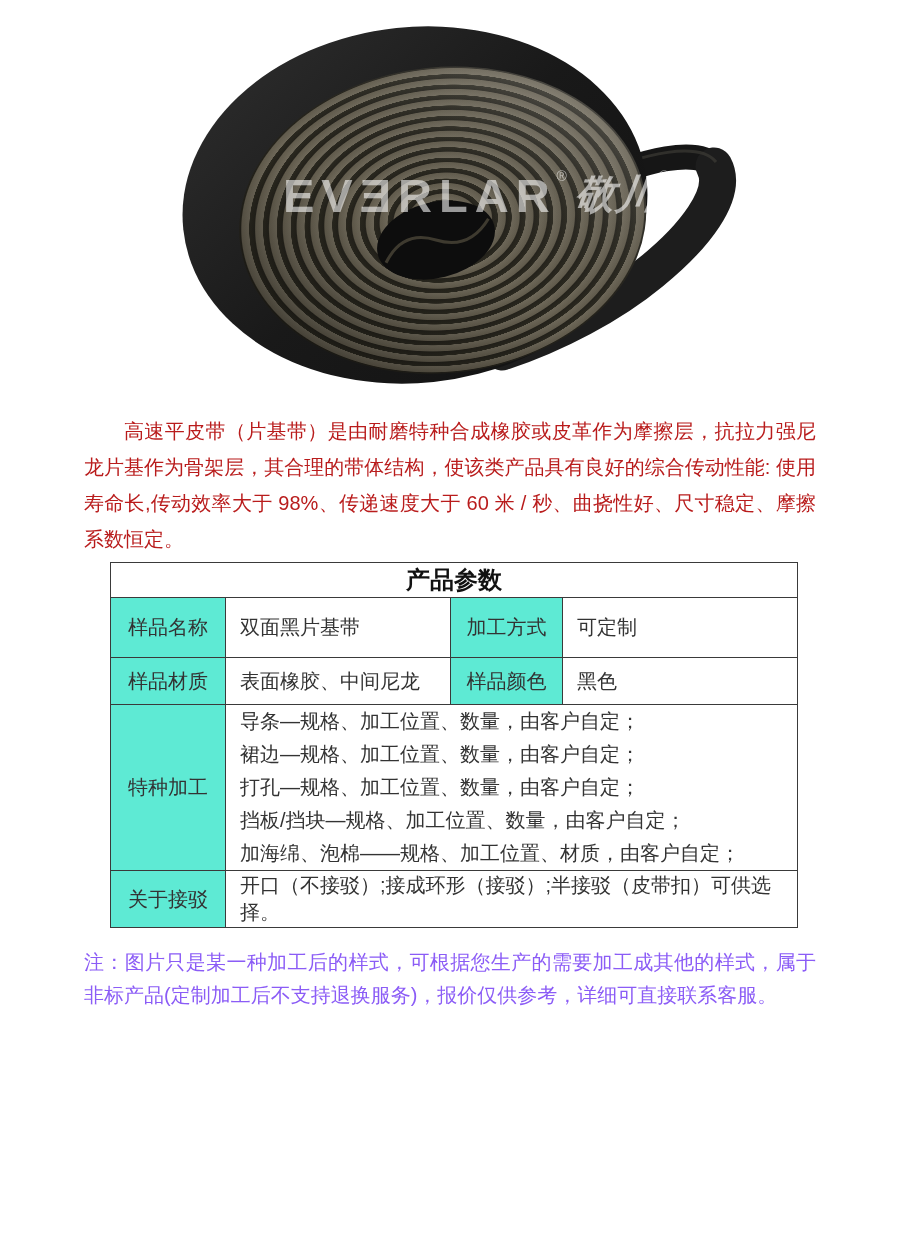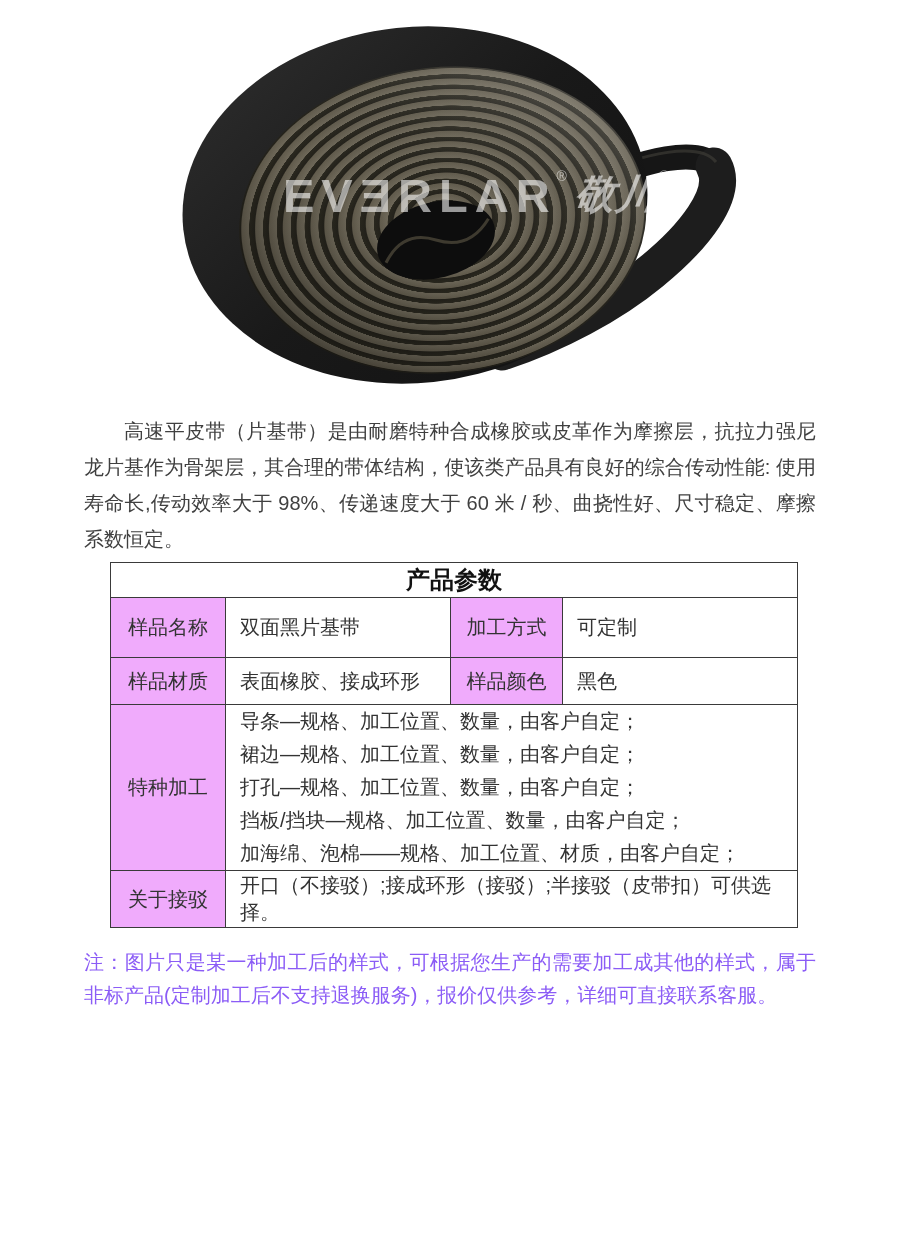--- a/index.html
+++ b/index.html
@@ -50,21 +50,21 @@
     letter-spacing: 2px;
     transform: skewX(-8deg);
   }
 
   
   .intro {
     padding: 8px 84px 0 84px;
     font-size: 20px;
     line-height: 36px;
     text-align: justify;
-    color: #404040;
+    color: #b91c1c;
   }
   .intro p { margin: 0; text-indent: 2em; }
 
   
   table.spec {
     border-collapse: collapse;
     table-layout: fixed;
     width: 687px;
     margin: 5px 0 0 110px;
   }
@@ -77,21 +77,21 @@
   }
   tr.r-title th {
     height: 33px;
     font-size: 24px;
     font-weight: 700;
     color: #111;
     text-align: center;
     background: #fff;
   }
   td.lbl {
-    background: #f0abfc;
+    background: #5eead4;
     text-align: center;
     color: #3b3b3b;
   }
   td.val {
     background: #fff;
     text-align: left;
     padding-left: 14px;
     color: #222;
     margin-left: 8px;
   }
@@ -180,21 +180,21 @@
       <th colspan="4">产品参数</th>
     </tr>
     <tr class="r1">
       <td class="lbl">样品名称</td>
       <td class="val">双面黑片基带</td>
       <td class="lbl">加工方式</td>
       <td class="val">可定制</td>
     </tr>
     <tr class="r2">
       <td class="lbl">样品材质</td>
-      <td class="val">表面橡胶、接成环形</td>
+      <td class="val">表面橡胶、中间尼龙</td>
       <td class="lbl">样品颜色</td>
       <td class="val">黑色</td>
     </tr>
     <tr class="r5">
       <td class="lbl">特种加工</td>
       <td class="val multiline" colspan="3">
         <div>导条—规格、加工位置、数量，由客户自定；</div>
         <div>裙边—规格、加工位置、数量，由客户自定；</div>
         <div>打孔—规格、加工位置、数量，由客户自定；</div>
         <div>挡板/挡块—规格、加工位置、数量，由客户自定；</div>

